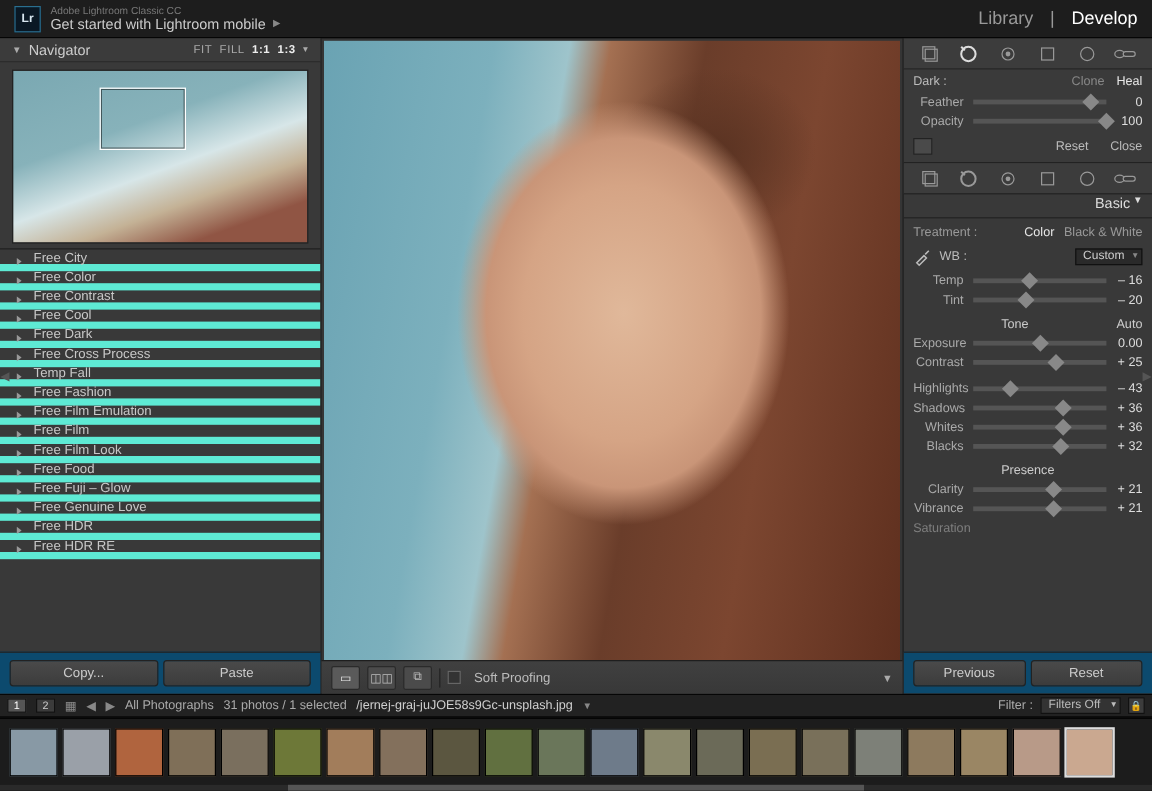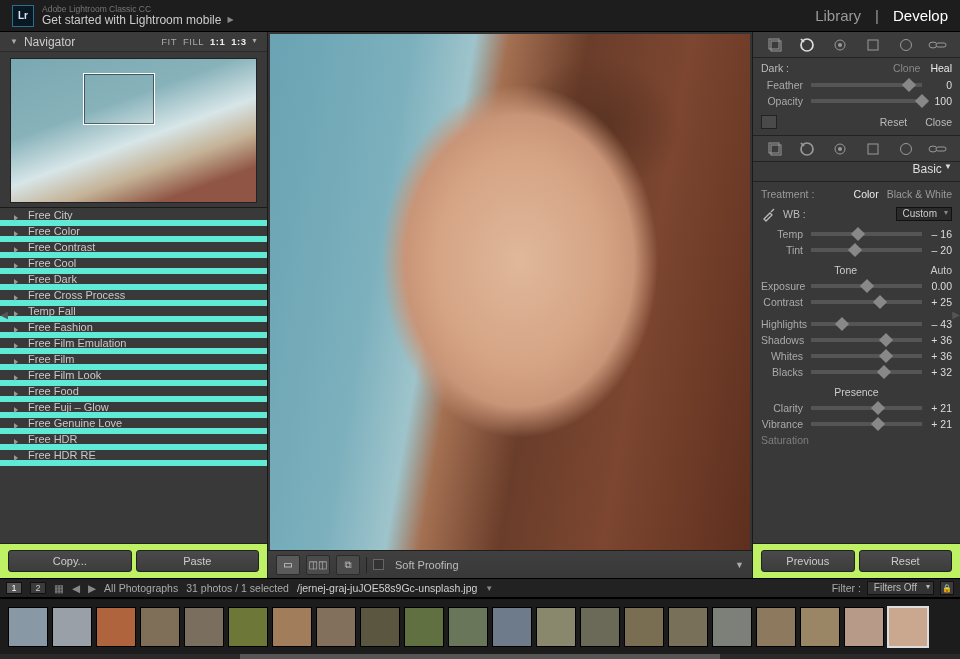--- a/index.html
+++ b/index.html
@@ -83,21 +83,21 @@
     height: 16px; display:flex; align-items:center;
     padding-left: 28px; font-size:11px; color:#c8c8c8;
     border-bottom:6px solid #5eead4;
     position:relative; cursor:pointer;
   }
   .presets li::before {
     content:''; position:absolute; left:14px; top:5px;
     border-left:4px solid #999; border-top:3px solid transparent; border-bottom:3px solid transparent;
   }
 
-  .btn-row { display:flex; gap:4px; padding:6px 8px; background:#bef264; border-top:1px solid #222;}
+  .btn-row { display:flex; gap:4px; padding:6px 8px; background:#0c4a6e; border-top:1px solid #222;}
   .btn {
     flex:1; height:22px; background: linear-gradient(#4a4a4a,#3c3c3c);
     border:1px solid #222; border-radius:3px;
     display:flex; align-items:center; justify-content:center;
     color:#ccc; font-size:11px; cursor:pointer;
   }
 
   
   .photo {
     flex:1; margin:2px 2px 0 2px;

